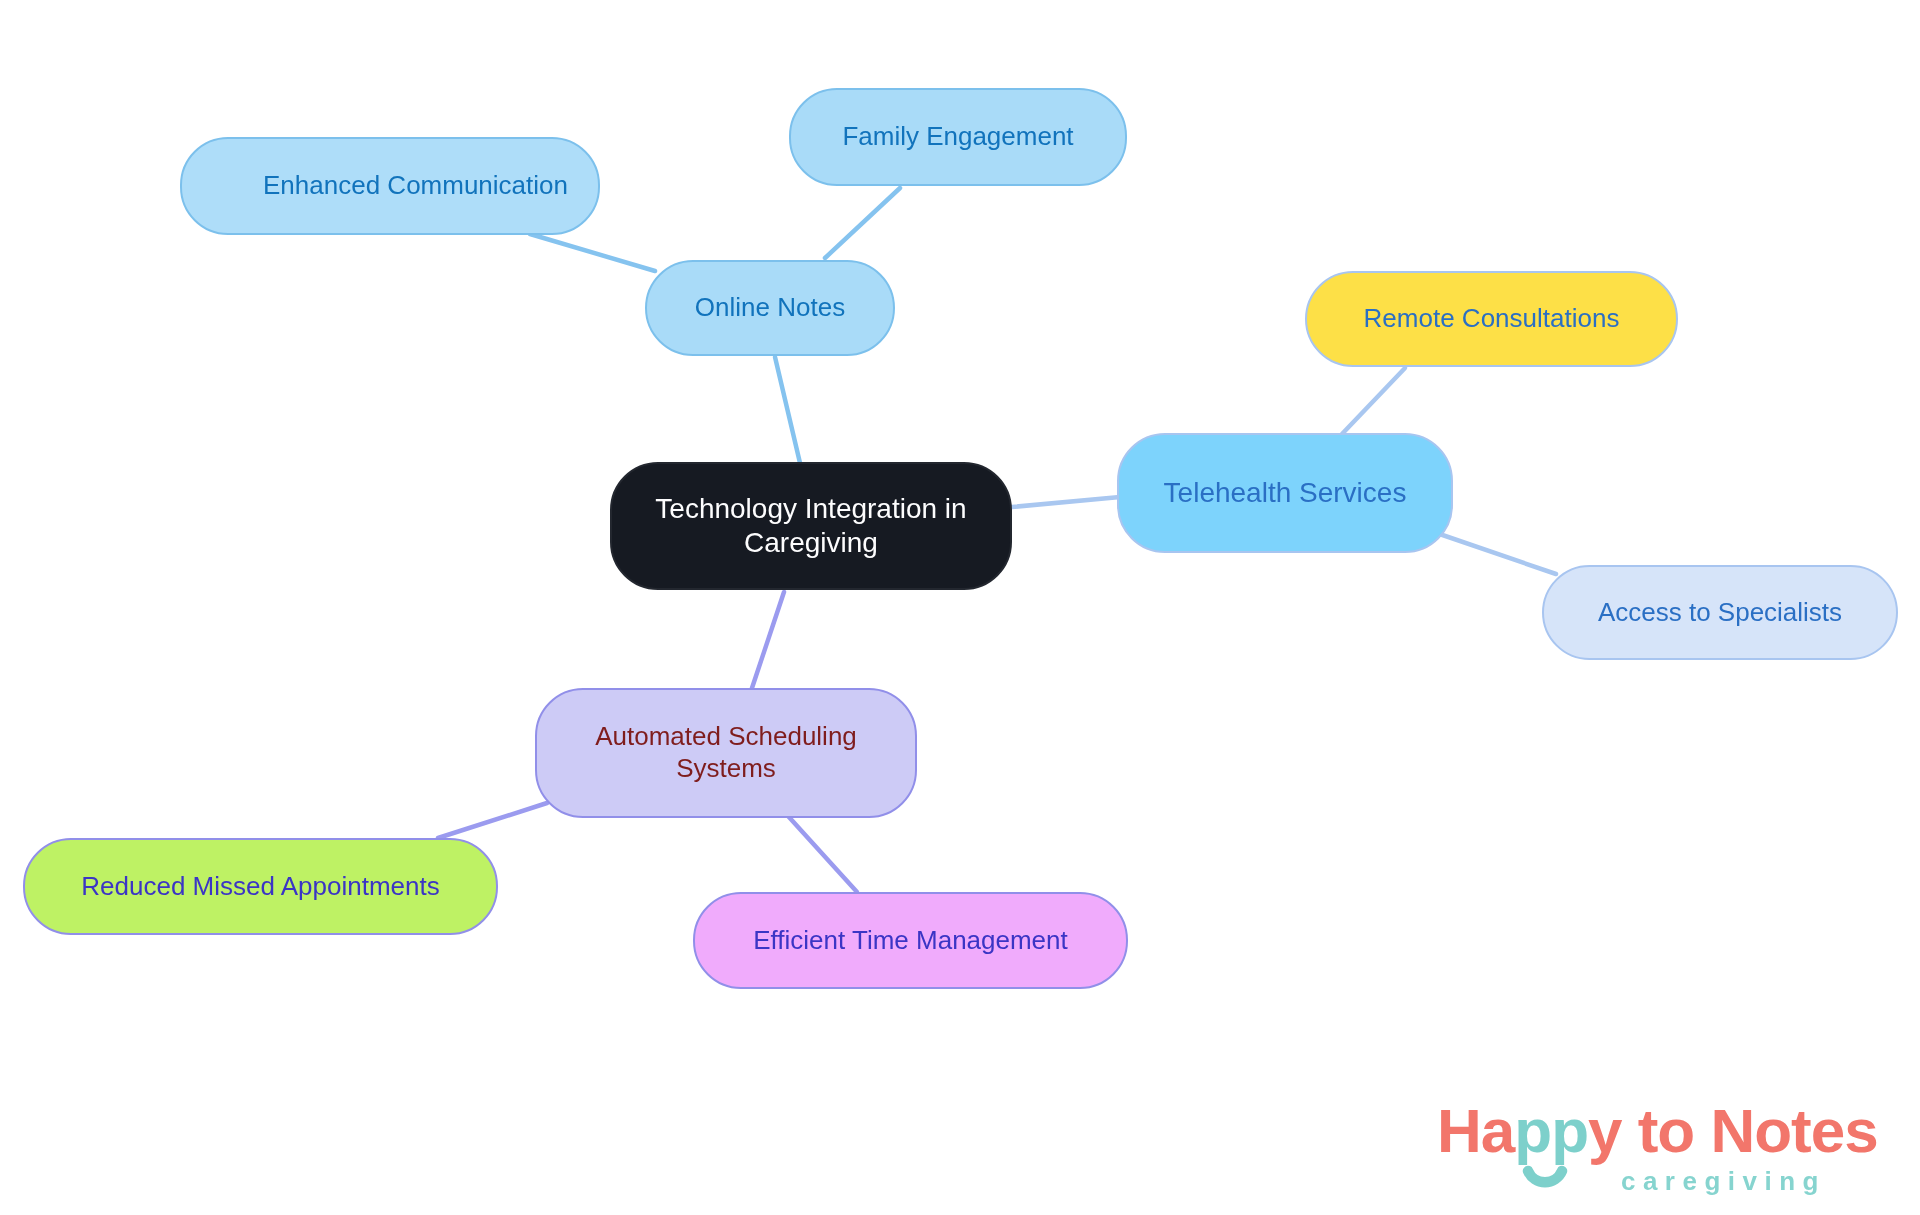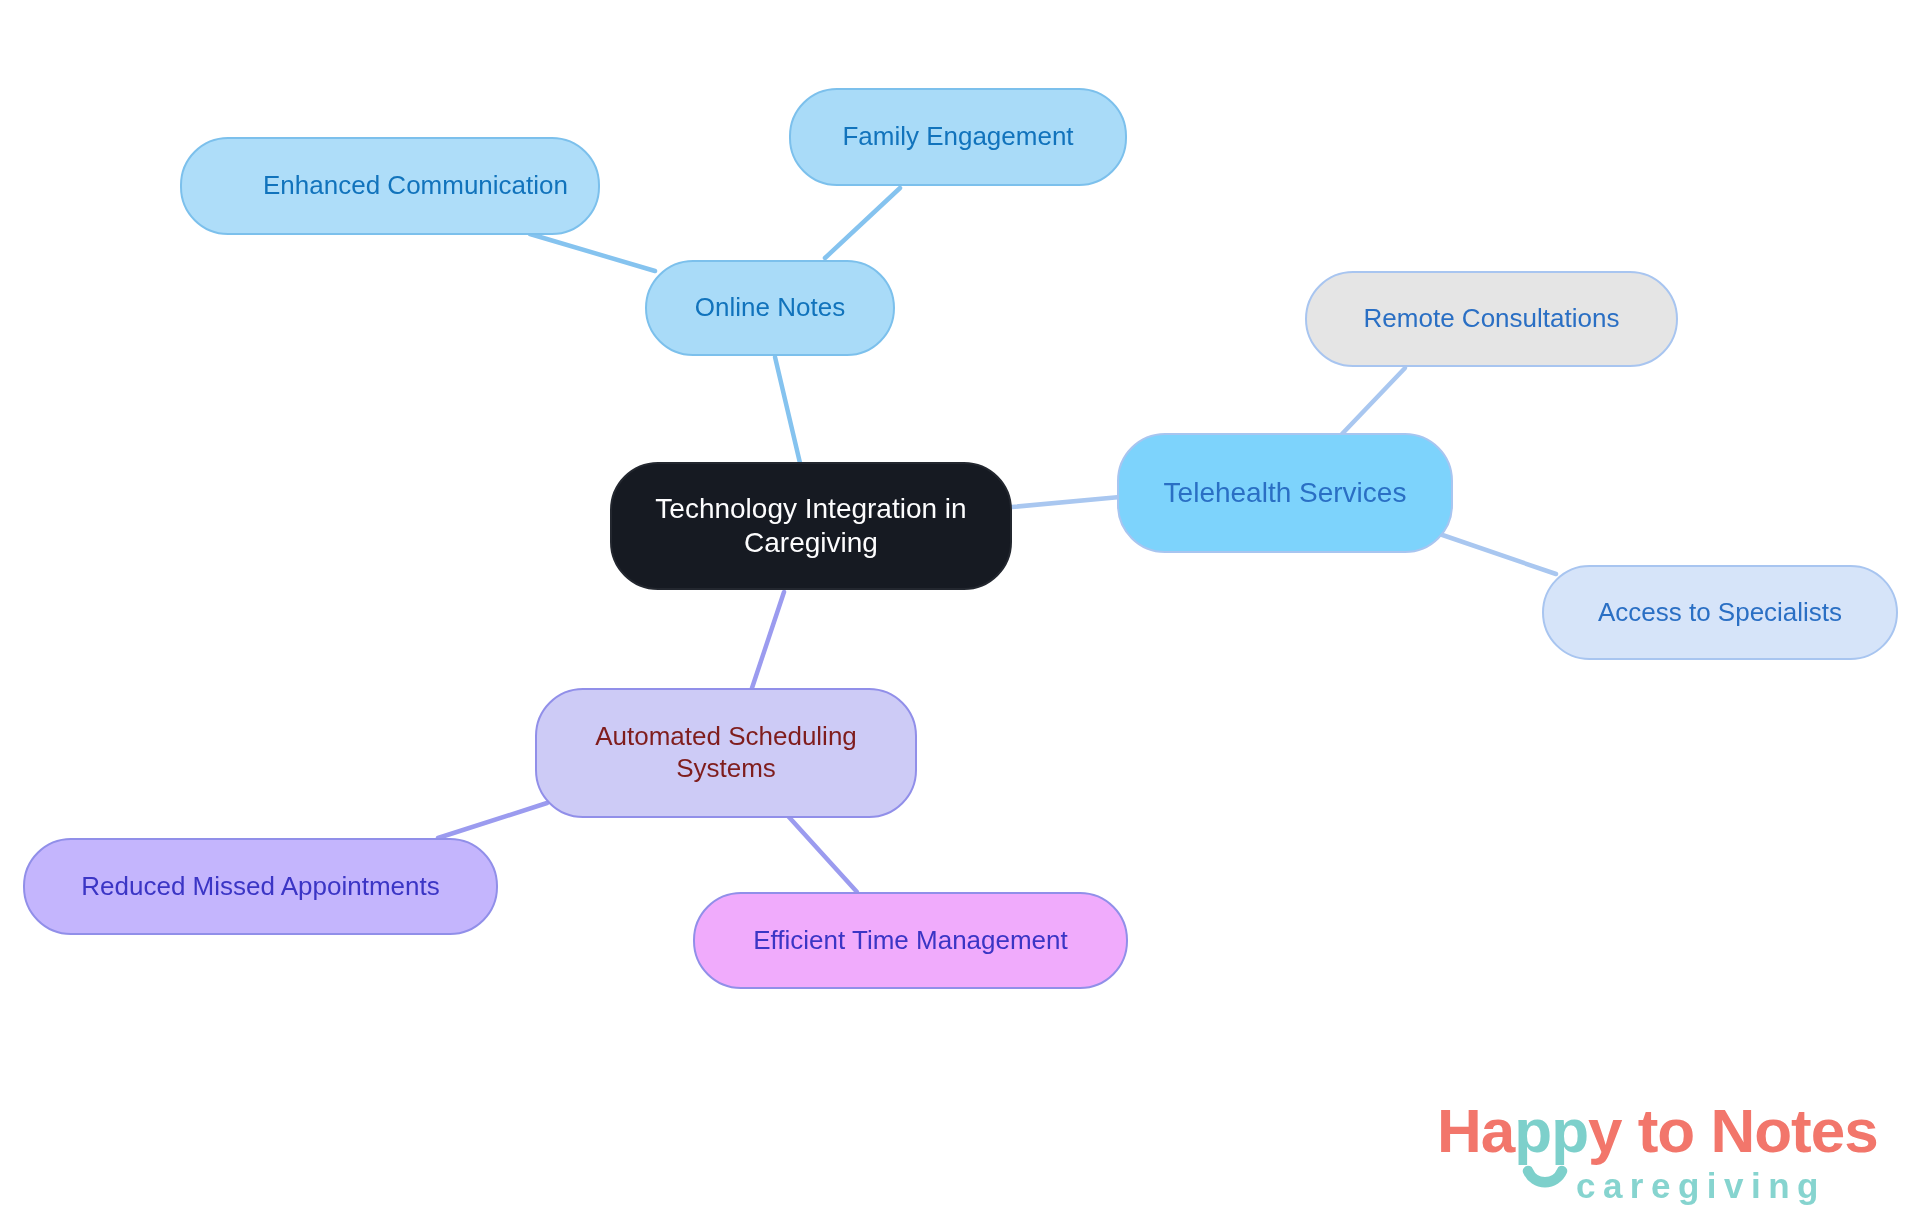--- a/index.html
+++ b/index.html
@@ -65,21 +65,21 @@
   .smile {
     position: absolute;
     left: 8px;
     top: 66px;
     overflow: visible;
   }
   .logo-sub {
     margin-top: 4px;
     text-align: right;
     padding-right: 48px;
-    font-size: 35px;
+    font-size: 26px;
     font-weight: 700;
     letter-spacing: 7.5px;
     color: var(--sub-teal, #86D4CF);
     white-space: nowrap;
   }
 </style>
 </head>
 <body>
 
 <div id="canvas">
@@ -105,30 +105,30 @@
       </div>
       <div class="node" style="left: 180px; top: 137px; width: 420px; height: 98px; border-radius: 48px; background: rgb(174, 221, 249); border-color: rgb(124, 192, 236); color: rgb(17, 115, 188); font-size: 26px; text-align: right;">
         <span>Enhanced Communication</span>
       </div>
       <div class="node" style="left: 789px; top: 88px; width: 338px; height: 98px; border-radius: 48px; background: rgb(169, 219, 248); border-color: rgb(124, 192, 236); color: rgb(17, 115, 188); font-size: 26px;">
         <span>Family Engagement</span>
       </div>
       <div class="node" style="left: 1117px; top: 433px; width: 336px; height: 120px; border-radius: 48px; background: #7dd3fc; border-color: rgb(168, 197, 240); color: rgb(42, 111, 196); font-size: 28px;">
         <span>Telehealth Services</span>
       </div>
-      <div class="node" style="left: 1305px; top: 271px; width: 373px; height: 96px; border-radius: 48px; background: #e5e5e5; border-color: rgb(168, 197, 240); color: rgb(42, 111, 196); font-size: 26px;">
+      <div class="node" style="left: 1305px; top: 271px; width: 373px; height: 96px; border-radius: 48px; background: #fde047; border-color: rgb(168, 197, 240); color: rgb(42, 111, 196); font-size: 26px;">
         <span>Remote Consultations</span>
       </div>
       <div class="node" style="left: 1542px; top: 565px; width: 356px; height: 95px; border-radius: 48px; background: rgb(214, 228, 249); border-color: rgb(168, 197, 240); color: rgb(42, 111, 196); font-size: 26px;">
         <span>Access to Specialists</span>
       </div>
       <div class="node" style="left: 535px; top: 688px; width: 382px; height: 130px; border-radius: 48px; background: rgb(205, 203, 246); border-color: rgb(145, 143, 233); color: #7f1d1d; font-size: 26px;">
         <span>Automated Scheduling Systems</span>
       </div>
-      <div class="node" style="left: 23px; top: 838px; width: 475px; height: 97px; border-radius: 48px; background: #c4b5fd; border-color: rgb(145, 143, 233); color: rgb(59, 53, 197); font-size: 26px;">
+      <div class="node" style="left: 23px; top: 838px; width: 475px; height: 97px; border-radius: 48px; background: #bef264; border-color: rgb(145, 143, 233); color: rgb(59, 53, 197); font-size: 26px;">
         <span>Reduced Missed Appointments</span>
       </div>
       <div class="node" style="left: 693px; top: 892px; width: 435px; height: 97px; border-radius: 48px; background: #f0abfc; border-color: rgb(145, 143, 233); color: rgb(59, 53, 197); font-size: 26px;">
         <span>Efficient Time Management</span>
       </div>
     </div>
 
   <div class="logo">
     <div class="logo-main"><span class="coral">Ha</span><span class="pp"><span>pp</span><svg class="smile" width="46" height="32" viewBox="0 0 46 32">
             <path d="M 6 5 A 18.5 18.5 0 0 0 40 5" fill="none" stroke="#7DD0CB" stroke-width="10.5" stroke-linecap="round"></path>

